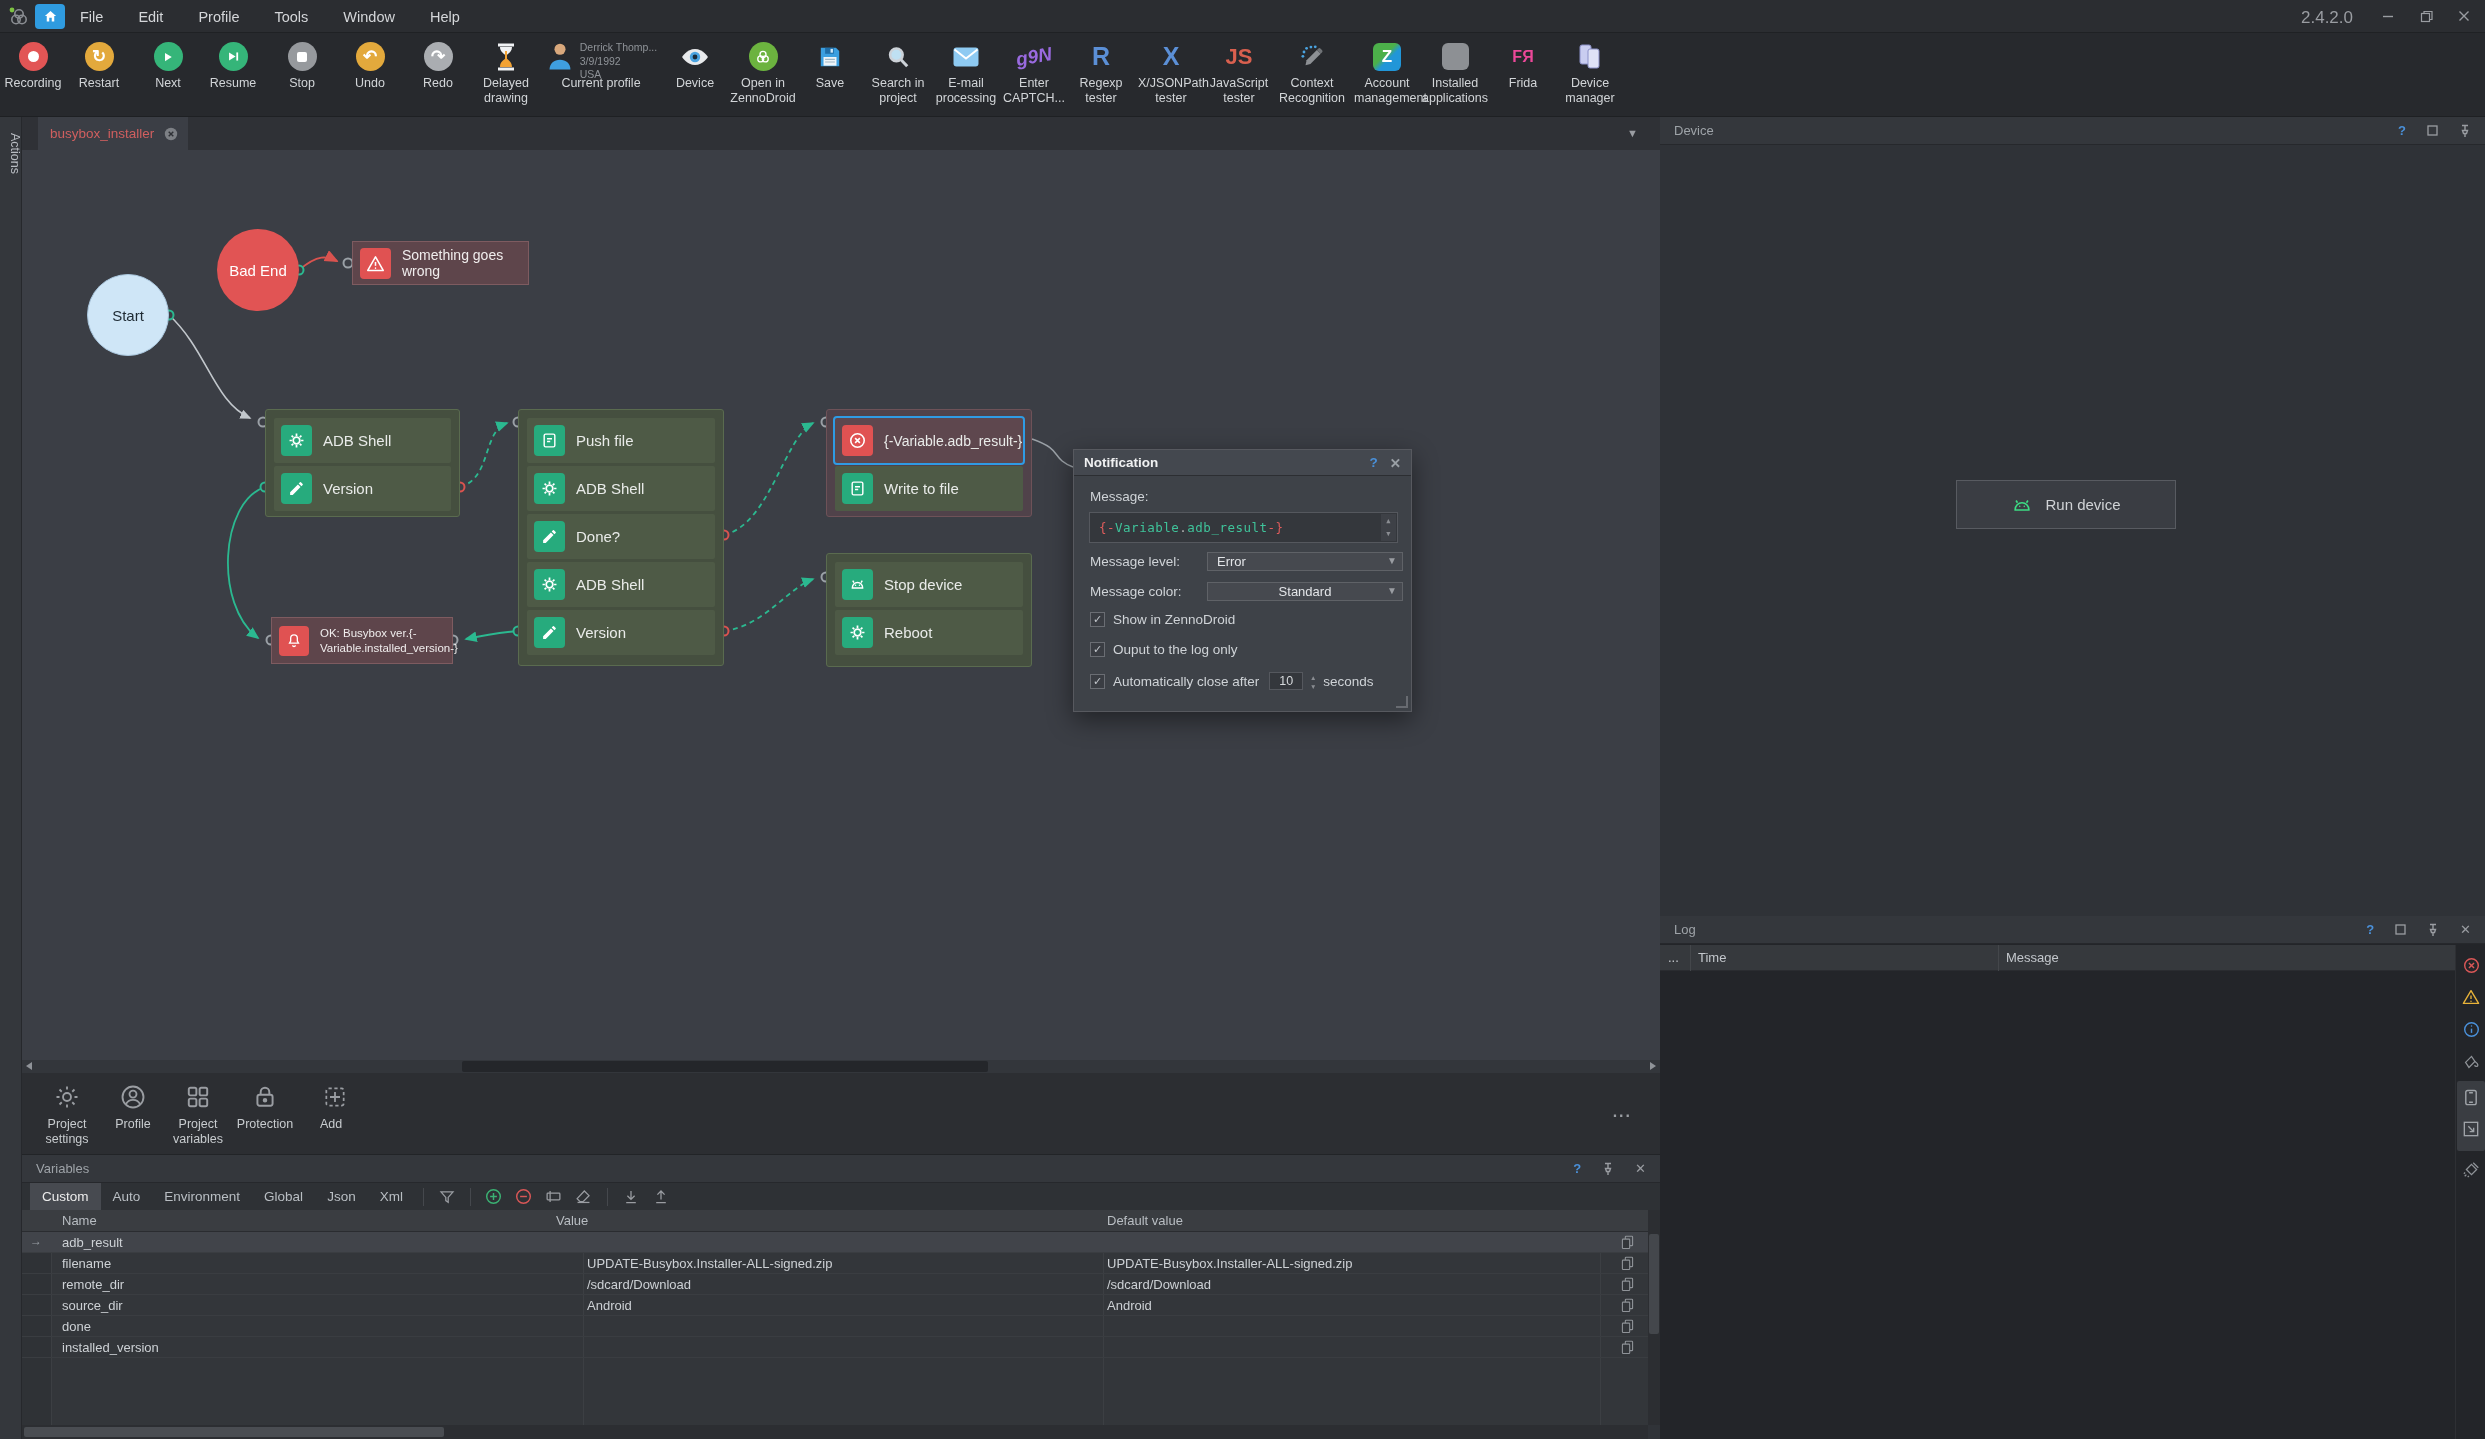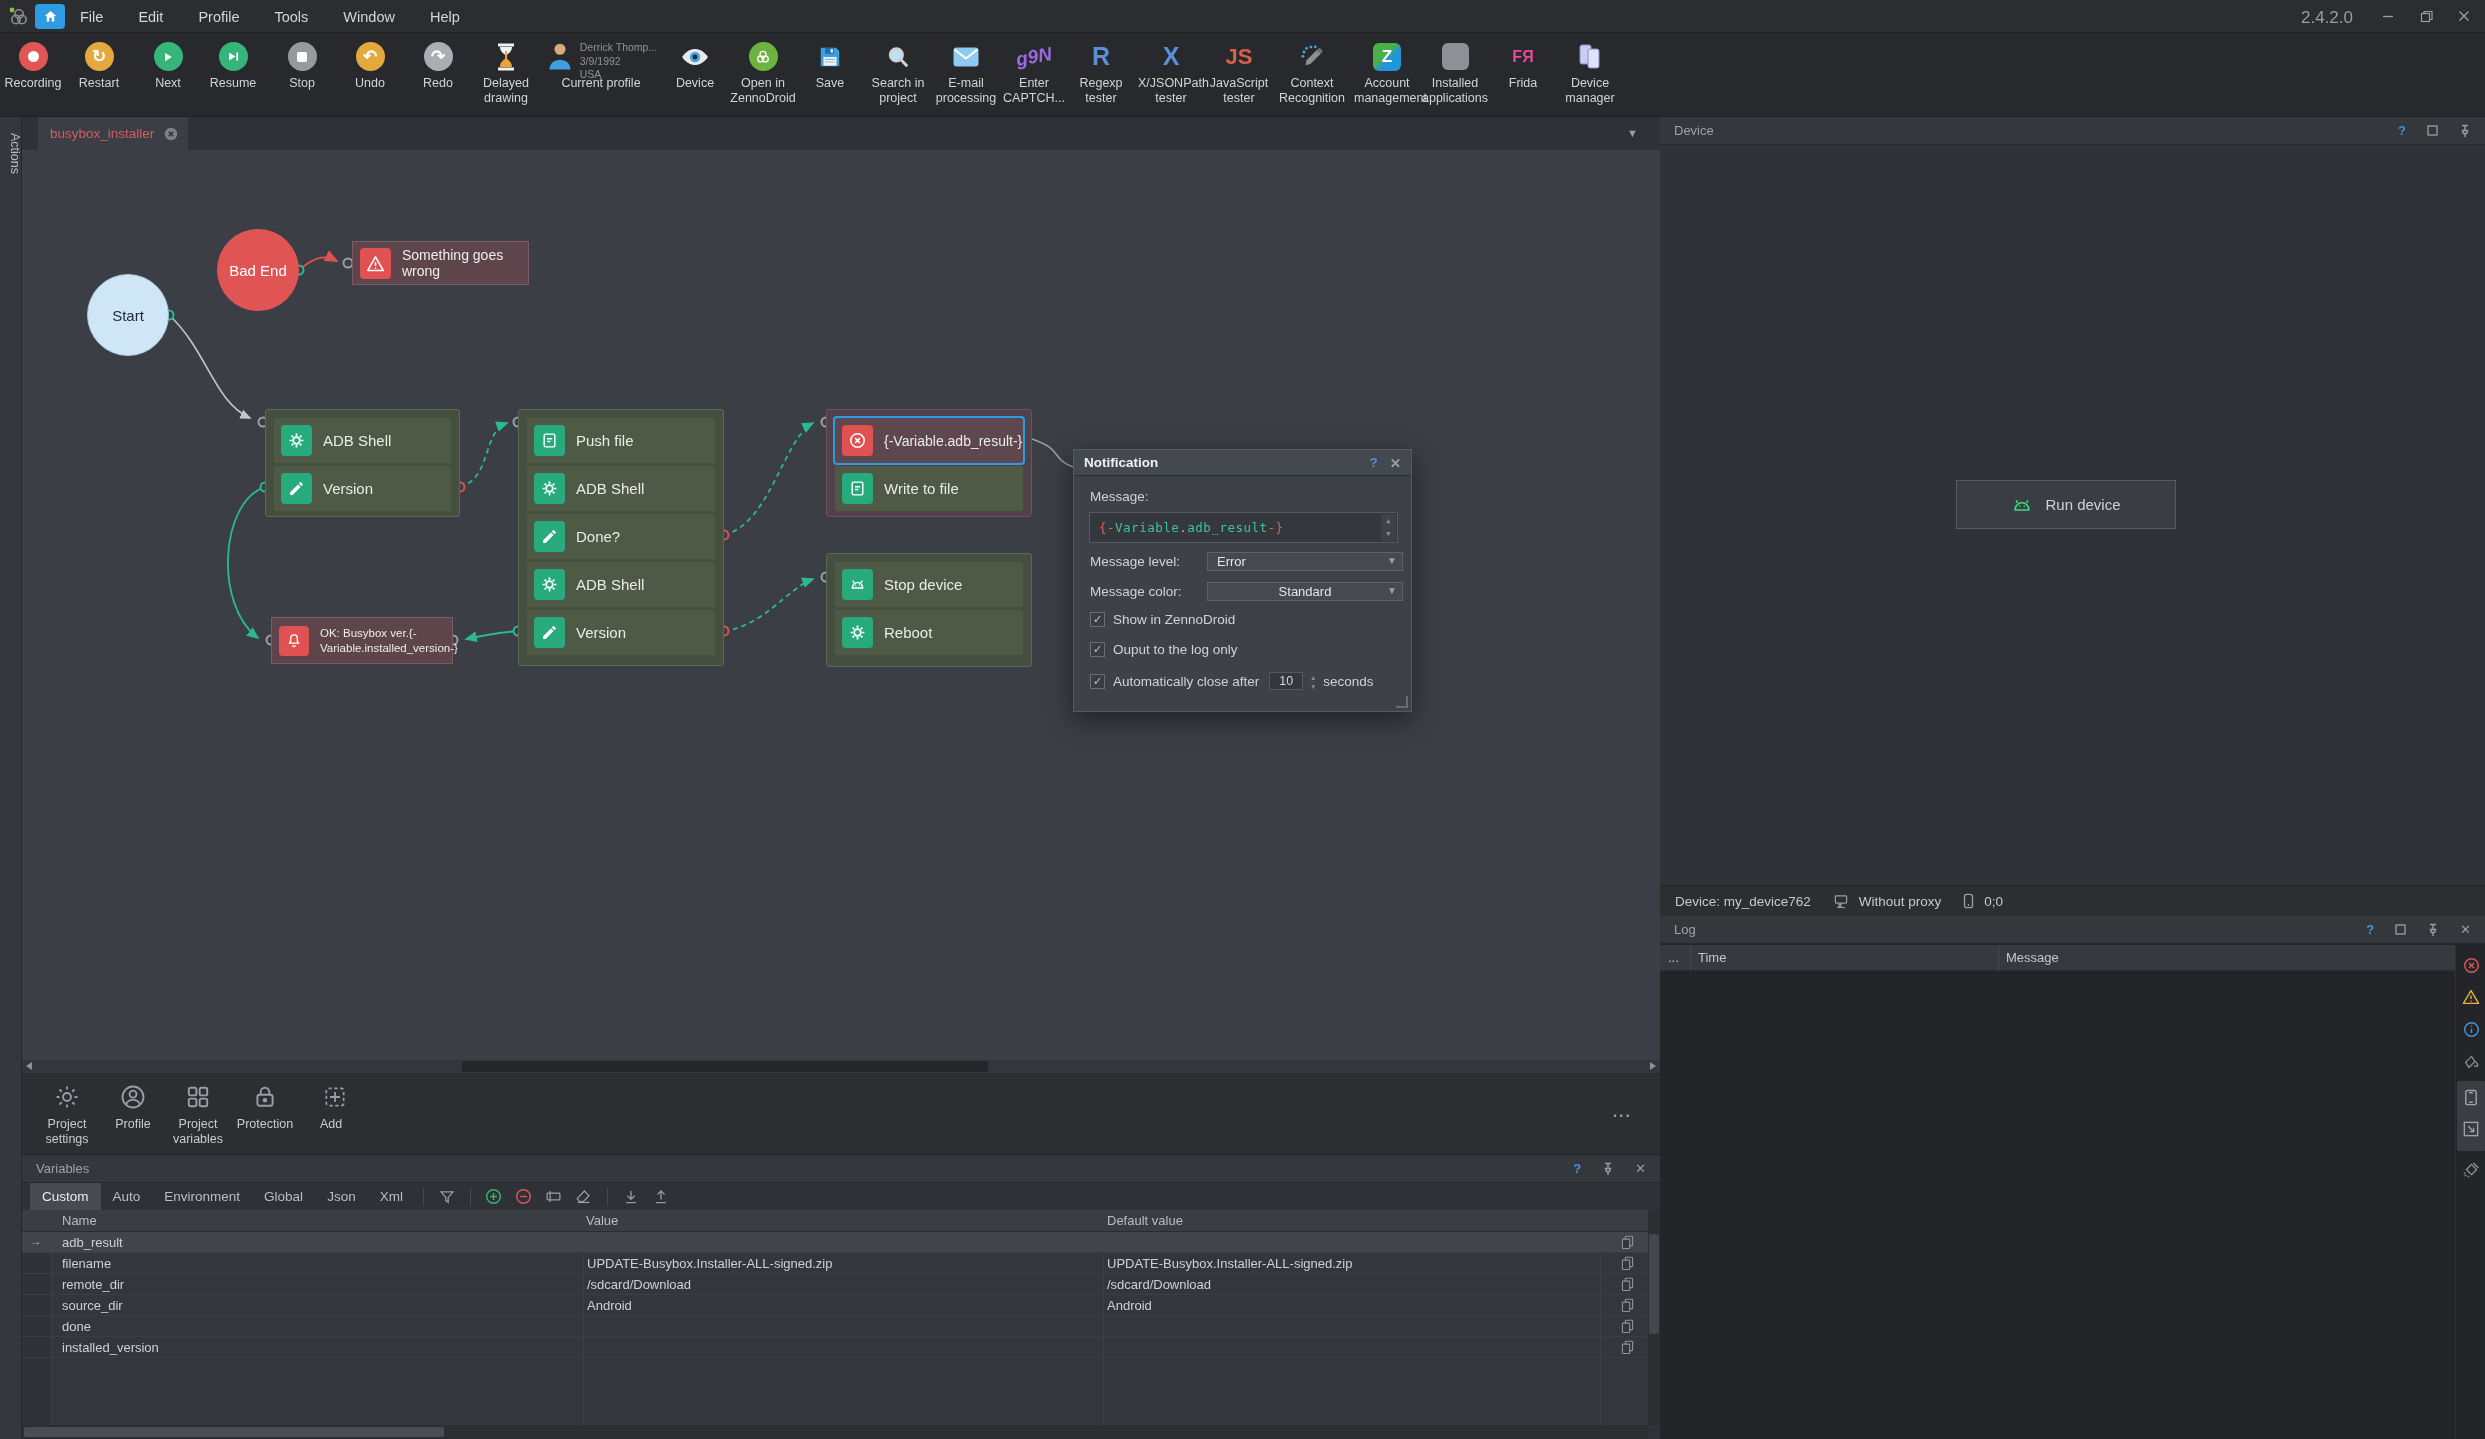--- a/index.html
+++ b/index.html
@@ -761,21 +761,21 @@
           </svg>
         </span>
       <span class="vtb-ic">
           <svg width="16" height="16" viewBox="0 0 20 20" fill="none" stroke="#9a9da2" stroke-width="1.6">
             <path d="M10 13V3M5.5 7L10 2.5 14.5 7M4 17h12"></path>
           </svg>
         </span>
     </div>
     <div id="vp-colhead">
       <span class="colcell" style="left:40px">Name</span>
-      <span class="colcell" style="left:564px">Value</span>
+      <span class="colcell" style="left:534px">Value</span>
       <span class="colcell" style="left:1085px">Default value</span>
     </div>
     <div id="vp-body">
       <div class="gutter"></div>
       <div class="vline" style="left:561px"></div>
       <div class="vline" style="left:1081px"></div>
       <div class="vline" style="left:1578px"></div>
       <div class="vrow sel" style="top:0">
         <span class="row-marker">→</span>
         <span class="vcell" style="left:40px;width:510px">adb_result</span>
@@ -873,37 +873,20 @@
       <span>
           <svg width="22" height="20" viewBox="0 0 24 22" fill="none" stroke="#3ddc84" stroke-width="1.8">
             <path d="M4.5 16a7.5 7.5 0 0 1 15 0v.5h-15z"></path>
             <path d="M7 8.5L5.5 6M17 8.5L18.5 6"></path>
             <circle cx="9.5" cy="12.5" r=".9" fill="#3ddc84" stroke="none"></circle>
             <circle cx="14.5" cy="12.5" r=".9" fill="#3ddc84" stroke="none"></circle>
           </svg>
         </span>
       <span>Run device</span>
     </div>
-    <div id="dev-status">
-      <span>Device: my_device762</span>
-      <span style="margin-left:12px">
-          <svg width="16" height="15" viewBox="0 0 20 18" fill="none" stroke="#9a9da2" stroke-width="1.5">
-            <rect x="3" y="2" width="14" height="9" rx="1"></rect>
-            <path d="M10 11v3M5 16.5h10M10 14a1.5 1.5 0 1 0 0 .01"></path>
-          </svg>
-        </span>
-      <span>Without proxy</span>
-      <span style="margin-left:12px">
-          <svg width="11" height="16" viewBox="0 0 12 18" fill="none" stroke="#9a9da2" stroke-width="1.5">
-            <rect x="1.5" y="1.5" width="9" height="15" rx="2.5"></rect>
-            <circle cx="6" cy="13.5" r="1" fill="#9a9da2" stroke="none"></circle>
-          </svg>
-        </span>
-      <span>0;0</span>
-    </div>
   </div>
 
   <div id="log-panel">
     <div class="panel-header">
       <span>Log</span>
       <span class="ph-icons">
         <span class="help-q">?</span>
         <span>
             <svg width="11" height="11" viewBox="0 0 11 11" fill="none" stroke="#9a9da2" stroke-width="1.3">
               <rect x="1" y="1" width="9" height="9"></rect>

